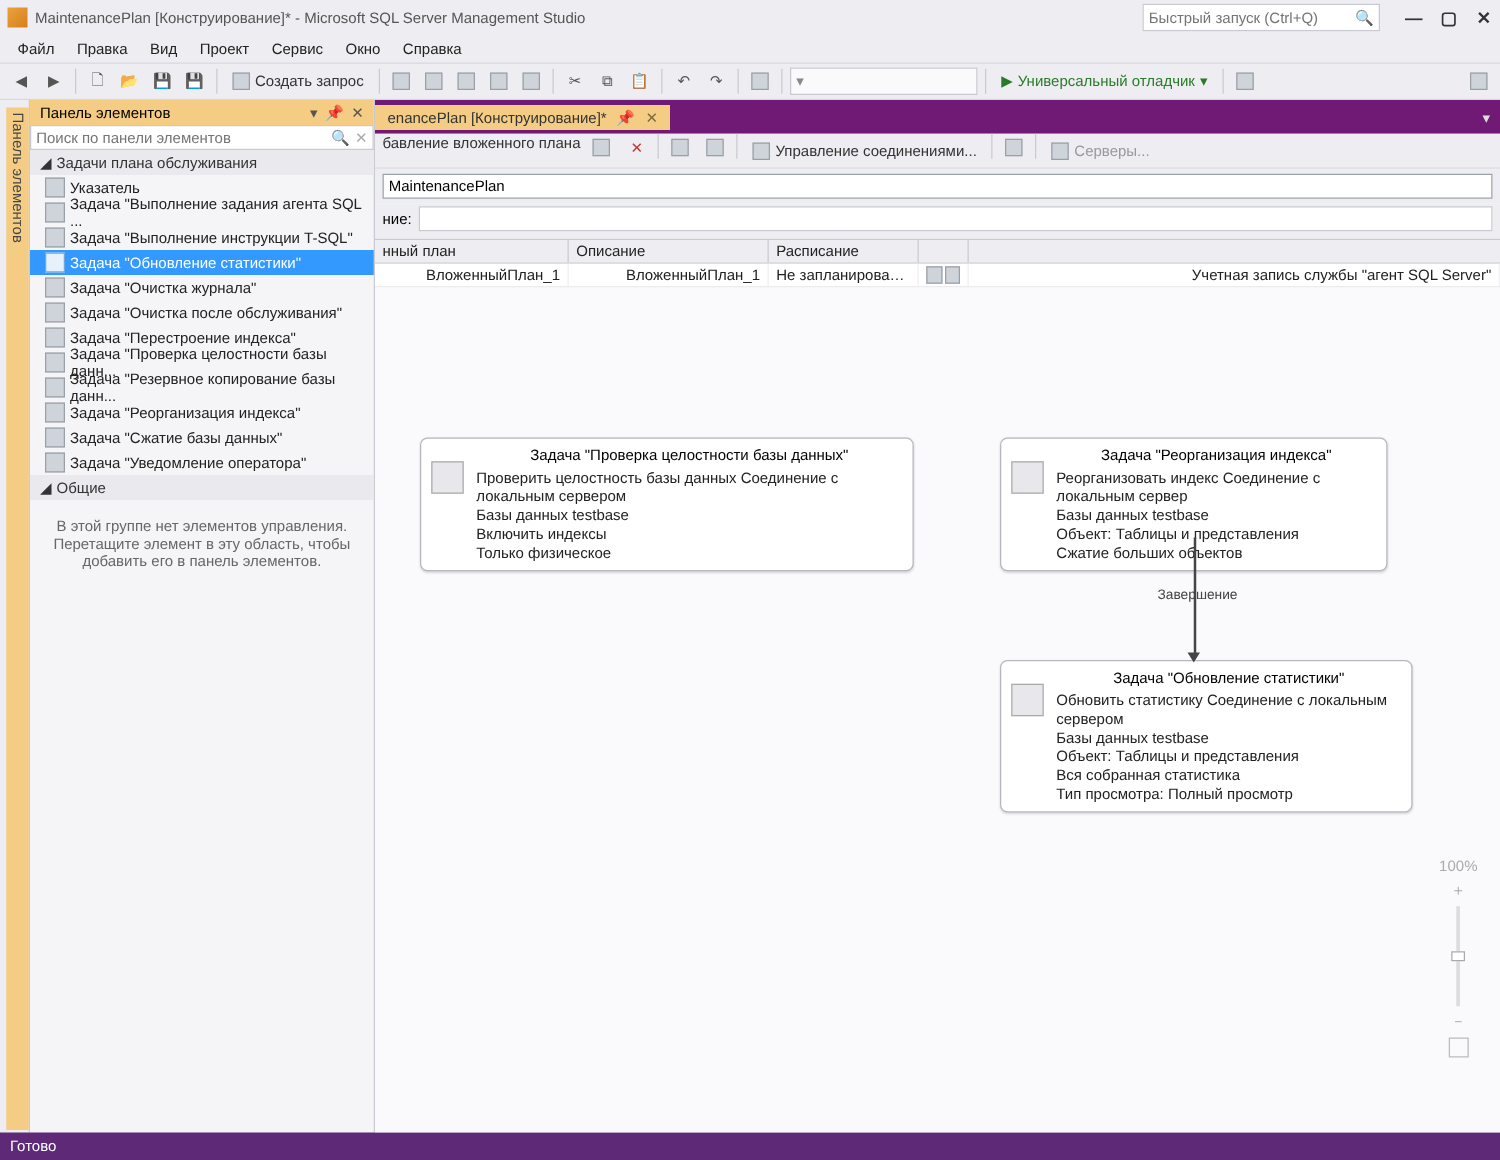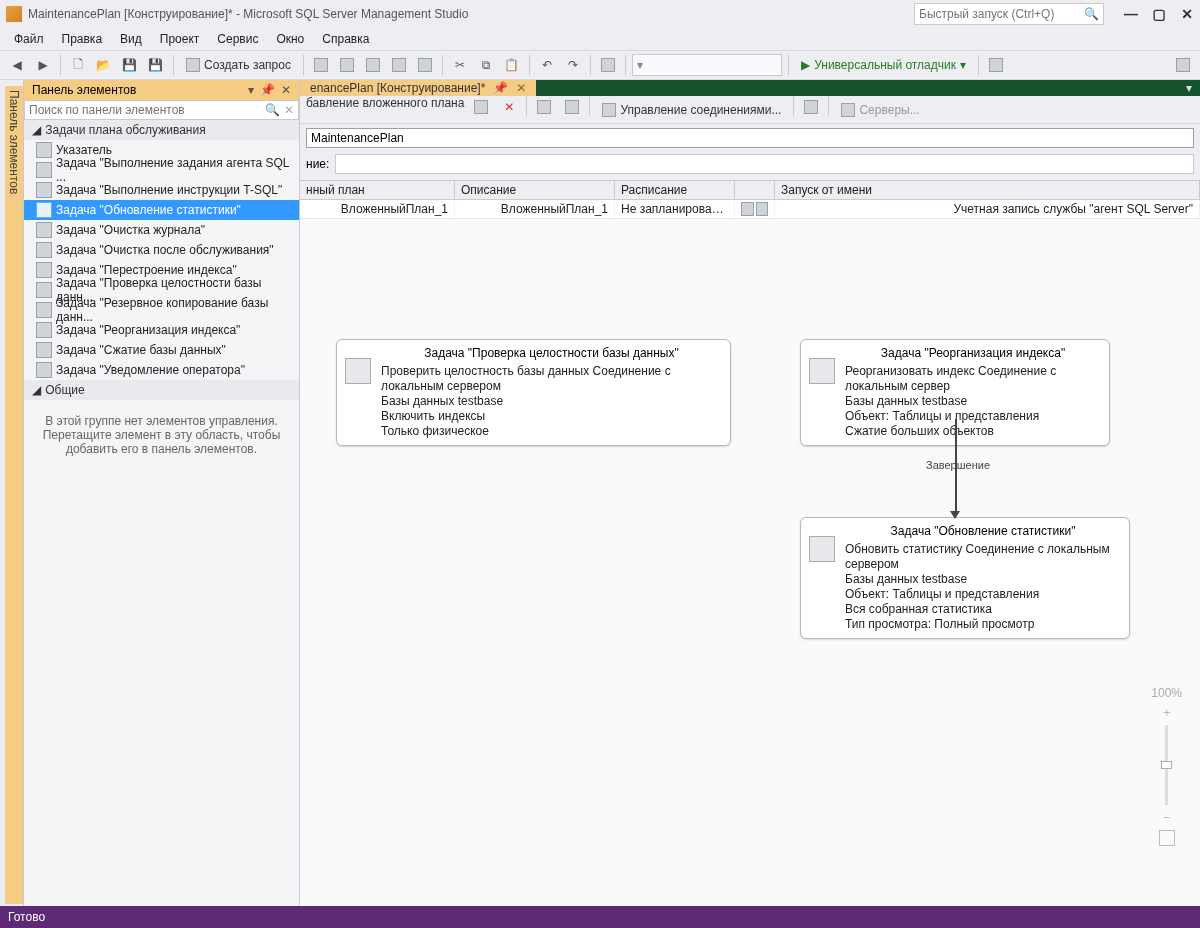--- a/index.html
+++ b/index.html
@@ -27,21 +27,21 @@
 .toolbox-title .ctrls { display:flex; gap:6px; font-size:11px; color:#555; }
 .toolbox-search { display:flex; align-items:center; background:#fff; border:1px solid #c9c9d1; margin:0; padding:2px 4px; }
 .toolbox-search input { border:none; outline:none; flex:1; font-size:12px; color:#888; }
 .tb-group-hdr { padding:3px 8px; background:#eaeaee; color:#333; display:flex; align-items:center; gap:4px; }
 .tb-item { padding:2px 8px 2px 32px; display:flex; align-items:center; gap:8px; color:#222; position:relative; height:20px; }
 .tb-item .ic { position:absolute; left:12px; width:16px; height:16px; background:#cfd4da; border:1px solid #9aa0a8; }
 .tb-item.selected { background:#3399ff; color:#fff; }
 .tb-item.selected .ic { background:#e7f1fb; border-color:#6fa8dc; }
 .tb-empty { padding:14px 10px; color:#666; text-align:center; }
 .design-area { flex:1; display:flex; flex-direction:column; background:#fff; }
-.doc-tab { height:16px; background:#14532d; display:flex; align-items:center; }
+.doc-tab { height:27px; background:#701a75; display:flex; align-items:center; }
 .doc-tab .tab { background:#f5cc84; color:#333; padding:3px 10px; display:flex; align-items:center; gap:8px; }
 .doc-tab .tab .x { color:#7a6a3d; }
 .design-tools { height:28px; border-bottom:1px solid #d8d8e0; background:#eeeef2; display:flex; gap:6px; padding:0 6px; color:#333; }
 .design-tools .sep { width:1px; height:20px; background:#c9c9d1; }
 .name-row { display:flex; align-items:center; padding:4px 6px; gap:6px; background:#eeeef2; }
 .name-row input { flex:1; border:1px solid #9aa0a8; height:20px; padding:0 4px; background:#fff; }
 .desc-row { display:flex; align-items:center; padding:2px 6px 6px; gap:6px; background:#eeeef2; }
 .desc-row input { flex:1; border:1px solid #c9c9d1; height:20px; padding:0 4px; background:#fff; }
 .grid-hdr { display:flex; background:#eeeef2; border-top:1px solid #c9c9d1; border-bottom:1px solid #c9c9d1; }
 .grid-hdr div { padding:2px 6px; border-right:1px solid #c9c9d1; color:#222; }
@@ -267,21 +267,20 @@
     <div class="desc-row">
       <span>ние:</span>
       <input style="">
     </div>
 
     <div class="grid-hdr">
       <div class="col0">нный план</div>
       <div class="col1">Описание</div>
       <div class="col2">Расписание</div>
       <div class="col-icons"></div>
-      <div class="col3">Запуск от имени</div>
     </div>
     <div class="grid-row">
       <div class="col0">ВложенныйПлан_1</div>
       <div class="col1">ВложенныйПлан_1</div>
       <div class="col2">Не запланировано (п...</div>
       <div class="col-icons">
         <span class="ic-sq"></span>
         <span class="ic-sq"></span>
       </div>
       <div class="col3">Учетная запись службы "агент SQL Server"</div>

